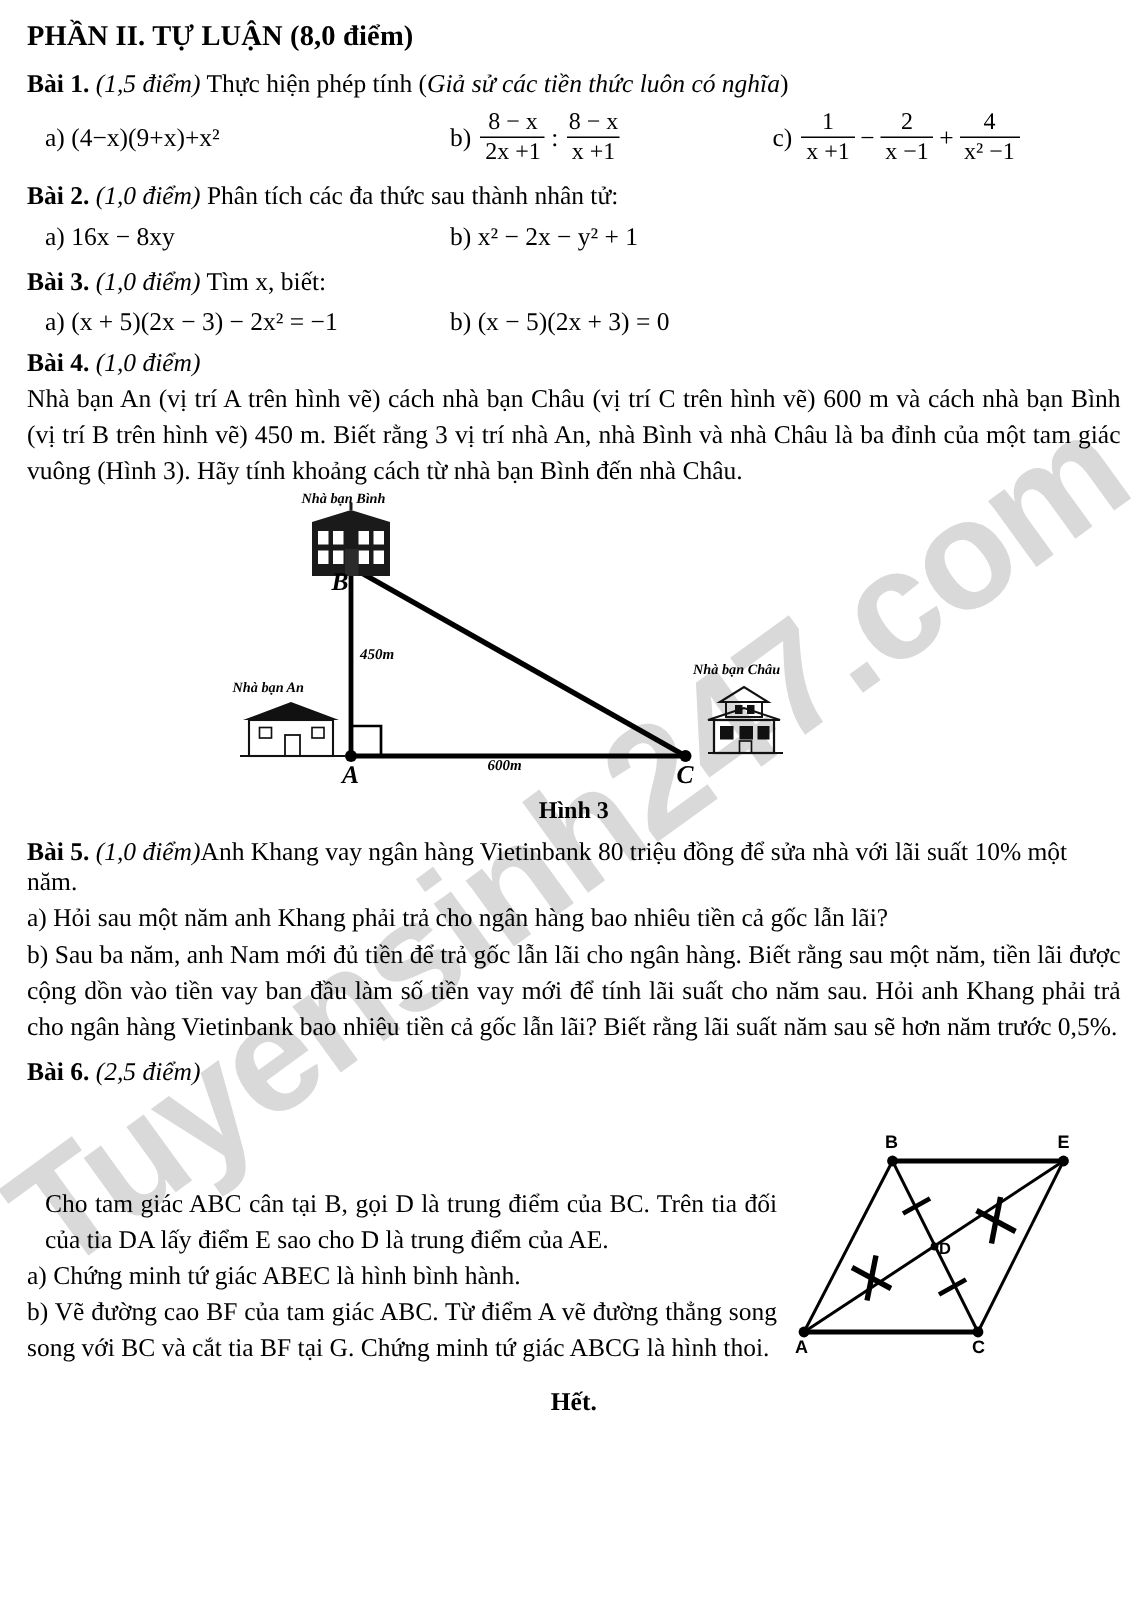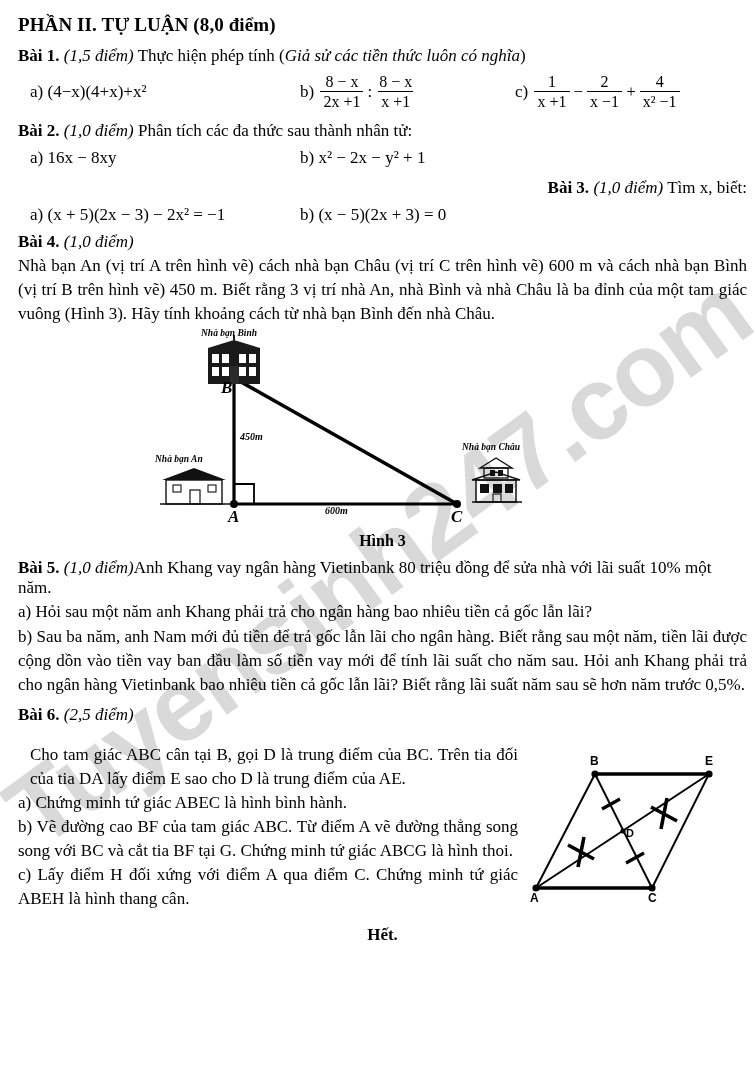--- a/index.html
+++ b/index.html
@@ -154,21 +154,21 @@
   <div class="part-title">PHẦN II. TỰ LUẬN (8,0 điểm)</div>
 
   <div class="q-head">
     <span class="lbl">Bài 1.</span>
     <span class="ital">(1,5 điểm)</span>
     <span>Thực hiện phép tính (</span><span class="ital">Giả sử các tiền thức luôn có nghĩa</span><span>)</span>
   </div>
 
   <div class="row">
     <div class="cell" style="width:270px;padding-left:12px;">
-      <span>a)</span>&nbsp;<span class="math">(4−x)(4+x)+x²</span>
+      <span>a)</span>&nbsp;<span class="math">(4−x)(9+x)+x²</span>
     </div>
     <div class="cell" style="width:215px;">
       <span>b)</span>&nbsp;
       <span class="frac">
         <span class="num">8 − x</span>
         <span class="den">2x +1</span>
       </span>
       <span class="op">:</span>
       <span class="frac">
         <span class="num">8 − x</span>
@@ -201,21 +201,21 @@
   </div>
   <div class="row">
     <div class="cell" style="width:270px;padding-left:12px;">
       <span>a)</span>&nbsp;<span class="math">16x − 8xy</span>
     </div>
     <div class="cell">
       <span>b)</span>&nbsp;<span class="math">x² − 2x − y² + 1</span>
     </div>
   </div>
 
-  <div class="q-head" style="margin-top:10px;text-align:right;">
+  <div class="q-head" style="margin-top:10px;">
     <span class="lbl">Bài 3.</span>
     <span class="ital">(1,0 điểm)</span>
     <span>Tìm x, biết:</span>
   </div>
   <div class="row">
     <div class="cell" style="width:270px;padding-left:12px;">
       <span>a)</span>&nbsp;<span class="math">(x + 5)(2x − 3) − 2x² = −1</span>
     </div>
     <div class="cell">
       <span>b)</span>&nbsp;<span class="math">(x − 5)(2x + 3) = 0</span>
@@ -305,21 +305,20 @@
   <div class="q-head" style="margin-top:8px;">
     <span class="lbl">Bài 6.</span>
     <span class="ital">(2,5 điểm)</span>
   </div>
 
   <div class="split">
     <div class="txt">
       <p class="para para-just indent" style="margin-top:1px;">Cho tam giác ABC cân tại B, gọi D là trung điểm của BC. Trên tia đối của tia DA lấy điểm E sao cho D là trung điểm của AE.</p>
       <p class="para para-just" style="margin-top:0;">a) Chứng minh tứ giác ABEC là hình bình hành.</p>
       <p class="para para-just" style="margin-top:0;">b) Vẽ đường cao BF của tam giác ABC. Từ điểm A vẽ đường thẳng song song với BC và cắt tia BF tại G. Chứng minh tứ giác ABCG là hình thoi.</p>
-      <p class="para para-just" style="margin-top:0;">c) Lấy điểm H đối xứng với điểm A qua điểm C. Chứng minh tứ giác ABEH là hình thang cân.</p>
     </div>
 
     <div class="figbox">
       <div style="position:relative;width:215px;height:170px;">
         <svg width="215" height="170" viewBox="0 0 215 170">
 
           <line x1="14" y1="147" x2="130" y2="147" stroke="#000" stroke-width="3.4"></line>
           <line x1="73" y1="33" x2="187" y2="33" stroke="#000" stroke-width="3.4"></line>
           <line x1="14" y1="147" x2="73" y2="33" stroke="#000" stroke-width="2"></line>
           <line x1="130" y1="147" x2="187" y2="33" stroke="#000" stroke-width="2"></line>

